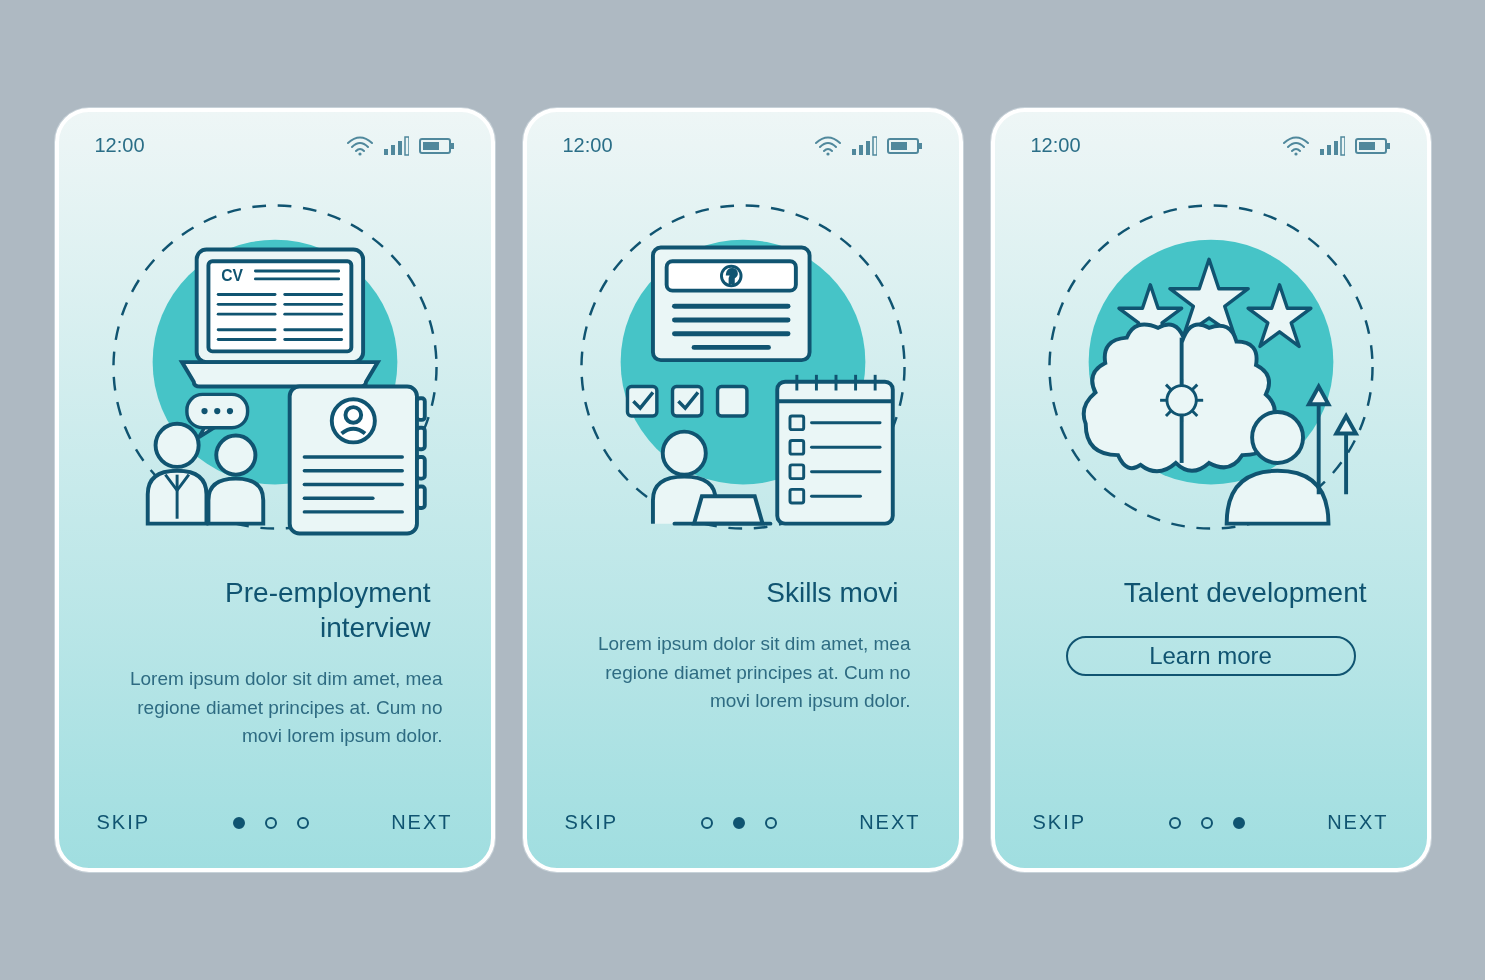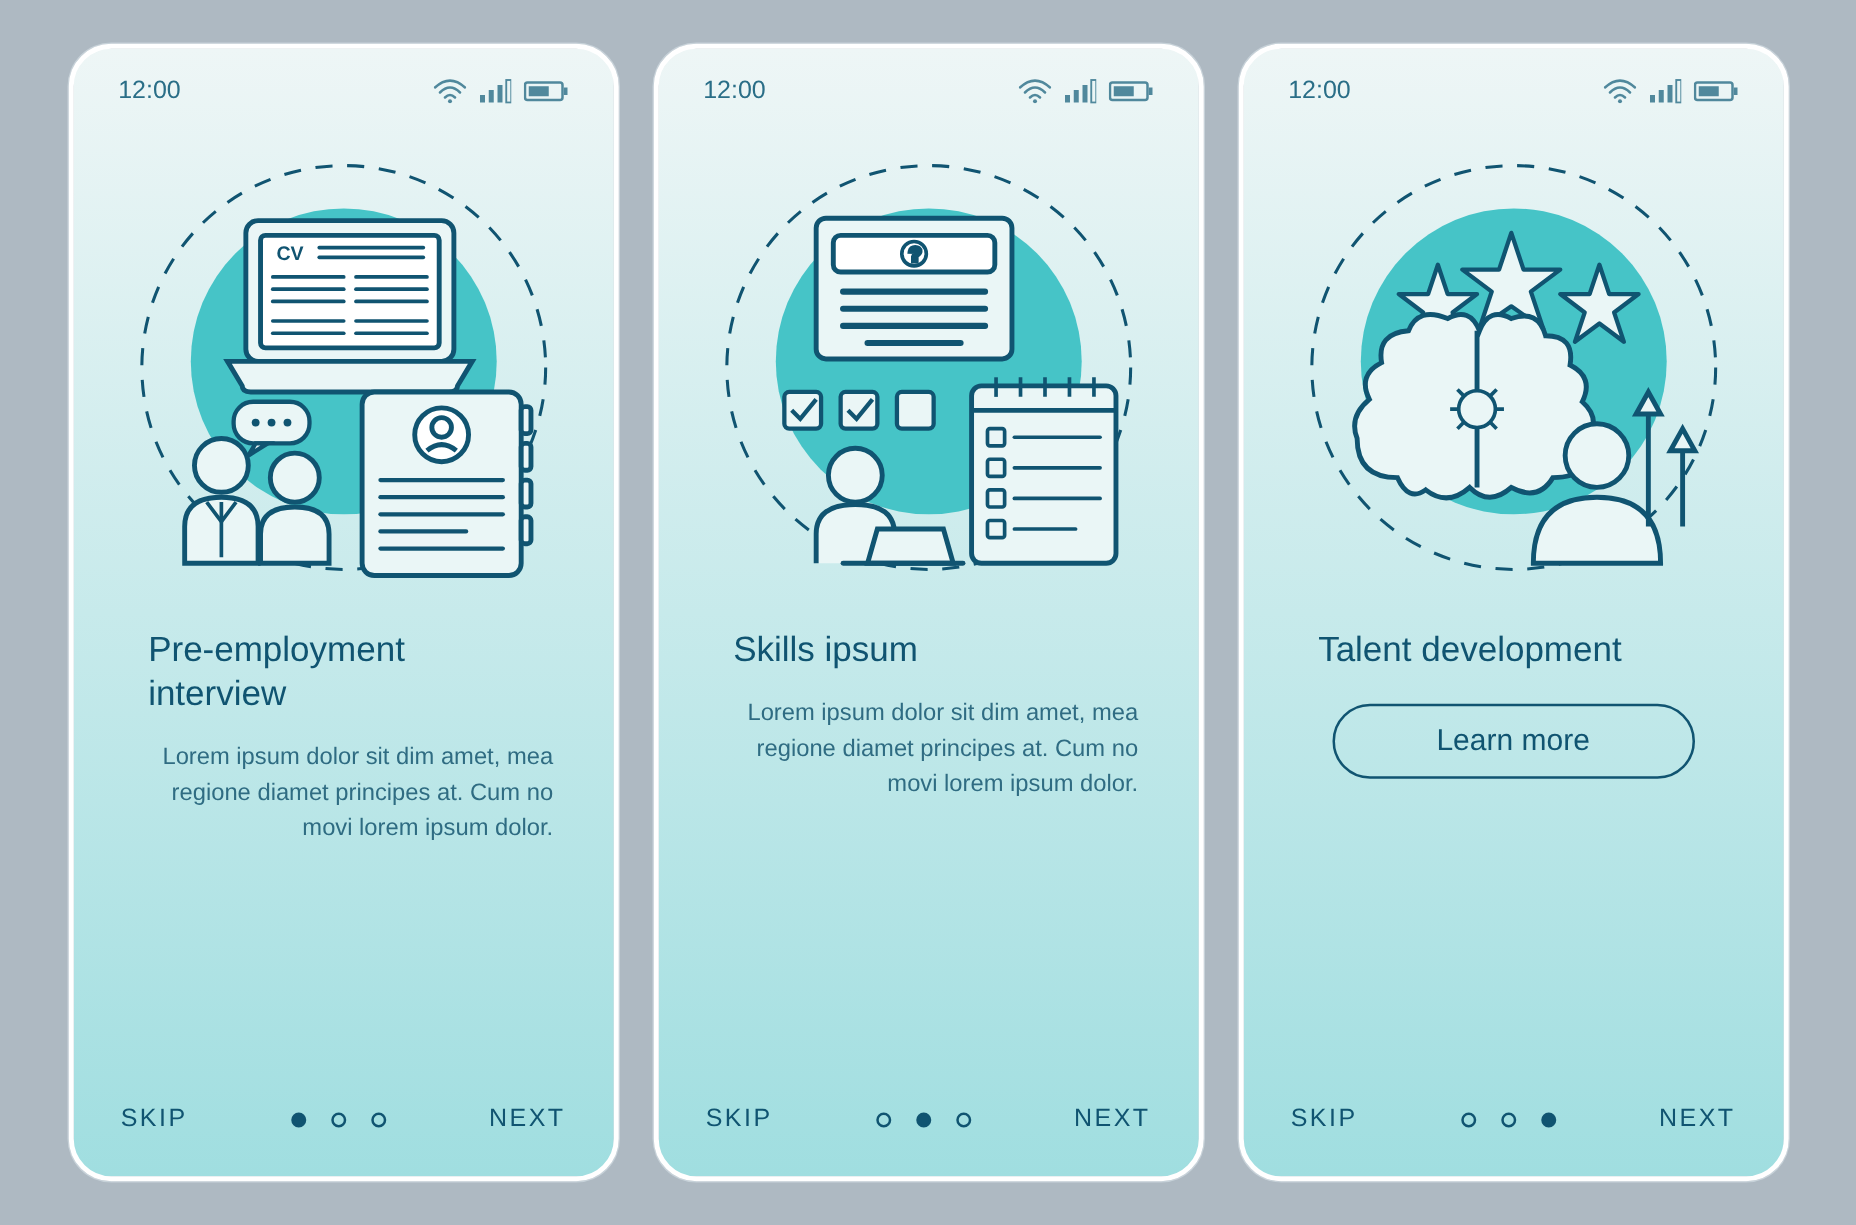--- a/index.html
+++ b/index.html
@@ -8,21 +8,21 @@
     width: 1485px;
     height: 980px;
     display: flex;
     justify-content: center;
     align-items: center;
     gap: 28px;
     font-family: -apple-system, "Segoe UI", Arial, sans-serif;
   }
   .phone {
     width: 440px;
-    height: 910px;
+    height: 764px;
     background: linear-gradient(180deg, #eef6f6 0%, #a0dee0 100%);
     border-radius: 34px;
     border: 4px solid #fff;
     box-shadow: 0 0 0 1px #c7d2d9;
     display: flex;
     flex-direction: column;
     padding: 22px 30px 30px;
     position: relative;
     color: #1f5e77;
   }
@@ -42,21 +42,21 @@
     height: 380px;
     display: flex;
     align-items: flex-end;
     justify-content: center;
     margin-top: 20px;
   }
   .illo-wrap svg { width: 100%; height: 100%; }
   .title {
     font-size: 28px;
     color: #105471;
-    text-align: left;
+    text-align: right;
     margin-top: 18px;
     line-height: 1.25;
     font-weight: 400;
     padding: 0 30px;
   }
   .body {
     font-size: 19px;
     color: #205f78;
     text-align: right;
     margin-top: 20px;
@@ -64,21 +64,21 @@
     padding: 0 18px;
     opacity: .9;
   }
   .learn-more {
     margin: 26px auto 12px;
     display: block;
     border: 2.5px solid #105471;
     color: #105471;
     background: transparent;
     font-size: 24px;
-    padding: 14px 0;
+    padding: 4px 0;
     width: 290px;
     border-radius: 40px;
     text-align: center;
     cursor: pointer;
   }
   .nav-row {
     position: absolute;
     left: 0; right: 0; bottom: 34px;
     display: flex;
     align-items: center;
@@ -277,21 +277,21 @@
 
       <g stroke="#105471" stroke-width="4" fill="#eaf6f6">
         <circle cx="130" cy="278" r="22"></circle>
         <path d="M98 350 V326 Q98 302 130 302 Q162 302 162 326 V350"></path>
         <path d="M140 350 H210 L202 322 H148 Z"></path>
         <line x1="120" y1="350" x2="218" y2="350" stroke-linecap="round"></line>
       </g>
     </svg>
   </div>
 
-  <h2 class="title">Skills ipsum</h2>
+  <h2 class="title">Skills movi</h2>
   <p class="body">Lorem ipsum dolor sit dim amet, mea regione diamet principes at. Cum no movi lorem ipsum dolor.</p>
 
   <div class="nav-row">
     <button class="nav-btn">SKIP</button>
     <div class="dots">
       <span class="dot"></span>
       <span class="dot active"></span>
       <span class="dot"></span>
     </div>
     <button class="nav-btn">NEXT</button>

